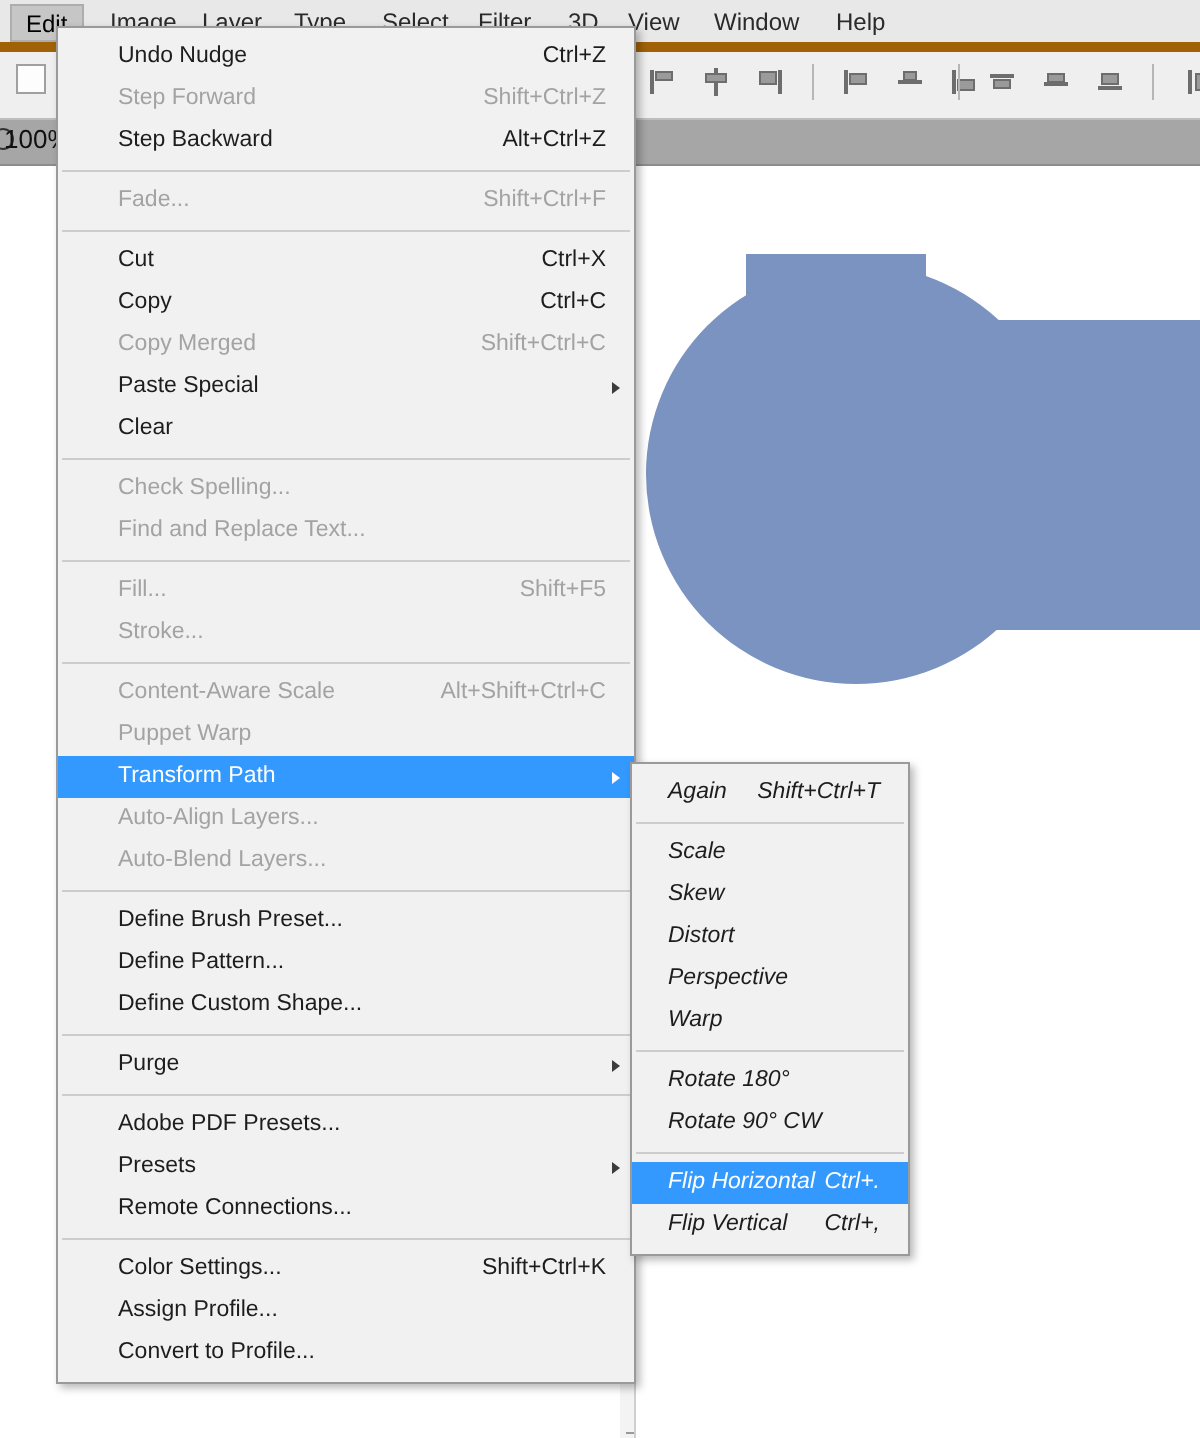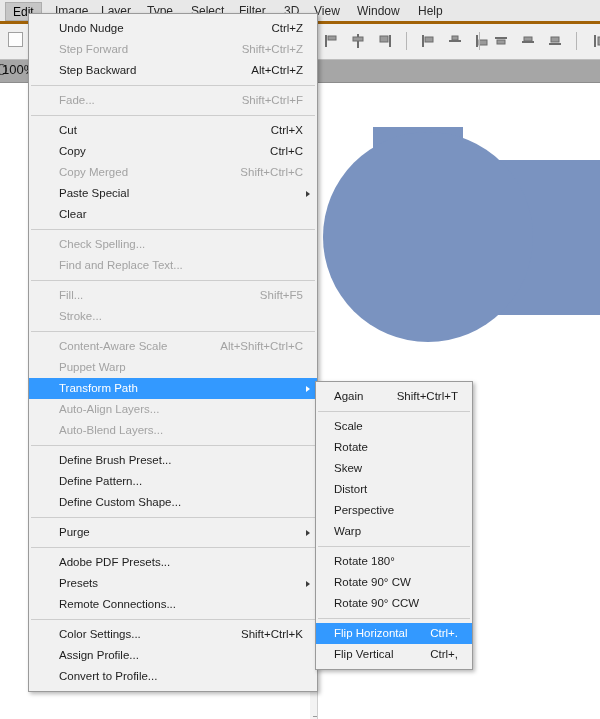--- a/index.html
+++ b/index.html
@@ -25,21 +25,21 @@
     background: #f0f0f0;
   }
 
   
   .menubar {
     position: absolute;
     top: 0; left: 0;
     width: 600px;
     height: 21px;
     background: #e8e8e8;
-    border-bottom: 3px solid #a16207;
+    border-bottom: 5px solid #a16207;
   }
   .menubar-inner {
     position: relative;
     height: 21px;
   }
   .menu-title {
     position: absolute;
     top: 2px;
     height: 19px;
     line-height: 19px;
@@ -173,23 +173,24 @@
   }
   #edit-menu {
     left: 28px;
     top: 13px;
     width: 290px;
     padding: 4px 0 4px 0;
   }
   #transform-submenu {
     left: 315px;
     top: 381px;
-    width: 158px;
+    width: 140px;
     padding: 4px 0 4px 0;
     z-index: 50;
+    font-style: italic;
   }
 
   .mi {
     position: relative;
     height: 21px;
     line-height: 21px;
     display: flex;
     align-items: center;
     padding: 0 8px 0 0;
     white-space: nowrap;
@@ -492,43 +493,37 @@
   <div class="menu-panel" id="transform-submenu">
       <div class="mi">
         <span class="lbl">Again</span>
         <span class="sc">Shift+Ctrl+T</span>
       </div>
       <div class="sep"></div>
       <div class="mi">
         <span class="lbl">Scale</span>
       </div>
       <div class="mi">
-        <span class="lbl">Rotate</span>
-      </div>
-      <div class="mi">
         <span class="lbl">Skew</span>
       </div>
       <div class="mi">
         <span class="lbl">Distort</span>
       </div>
       <div class="mi">
         <span class="lbl">Perspective</span>
       </div>
       <div class="mi">
         <span class="lbl">Warp</span>
       </div>
       <div class="sep"></div>
       <div class="mi">
         <span class="lbl">Rotate 180°</span>
       </div>
       <div class="mi">
         <span class="lbl">Rotate 90° CW</span>
-      </div>
-      <div class="mi">
-        <span class="lbl">Rotate 90° CCW</span>
       </div>
       <div class="sep"></div>
       <div class="mi hl">
         <span class="lbl">Flip Horizontal</span>
         <span class="sc">Ctrl+.</span>
       </div>
       <div class="mi">
         <span class="lbl">Flip Vertical</span>
         <span class="sc">Ctrl+,</span>
       </div>

